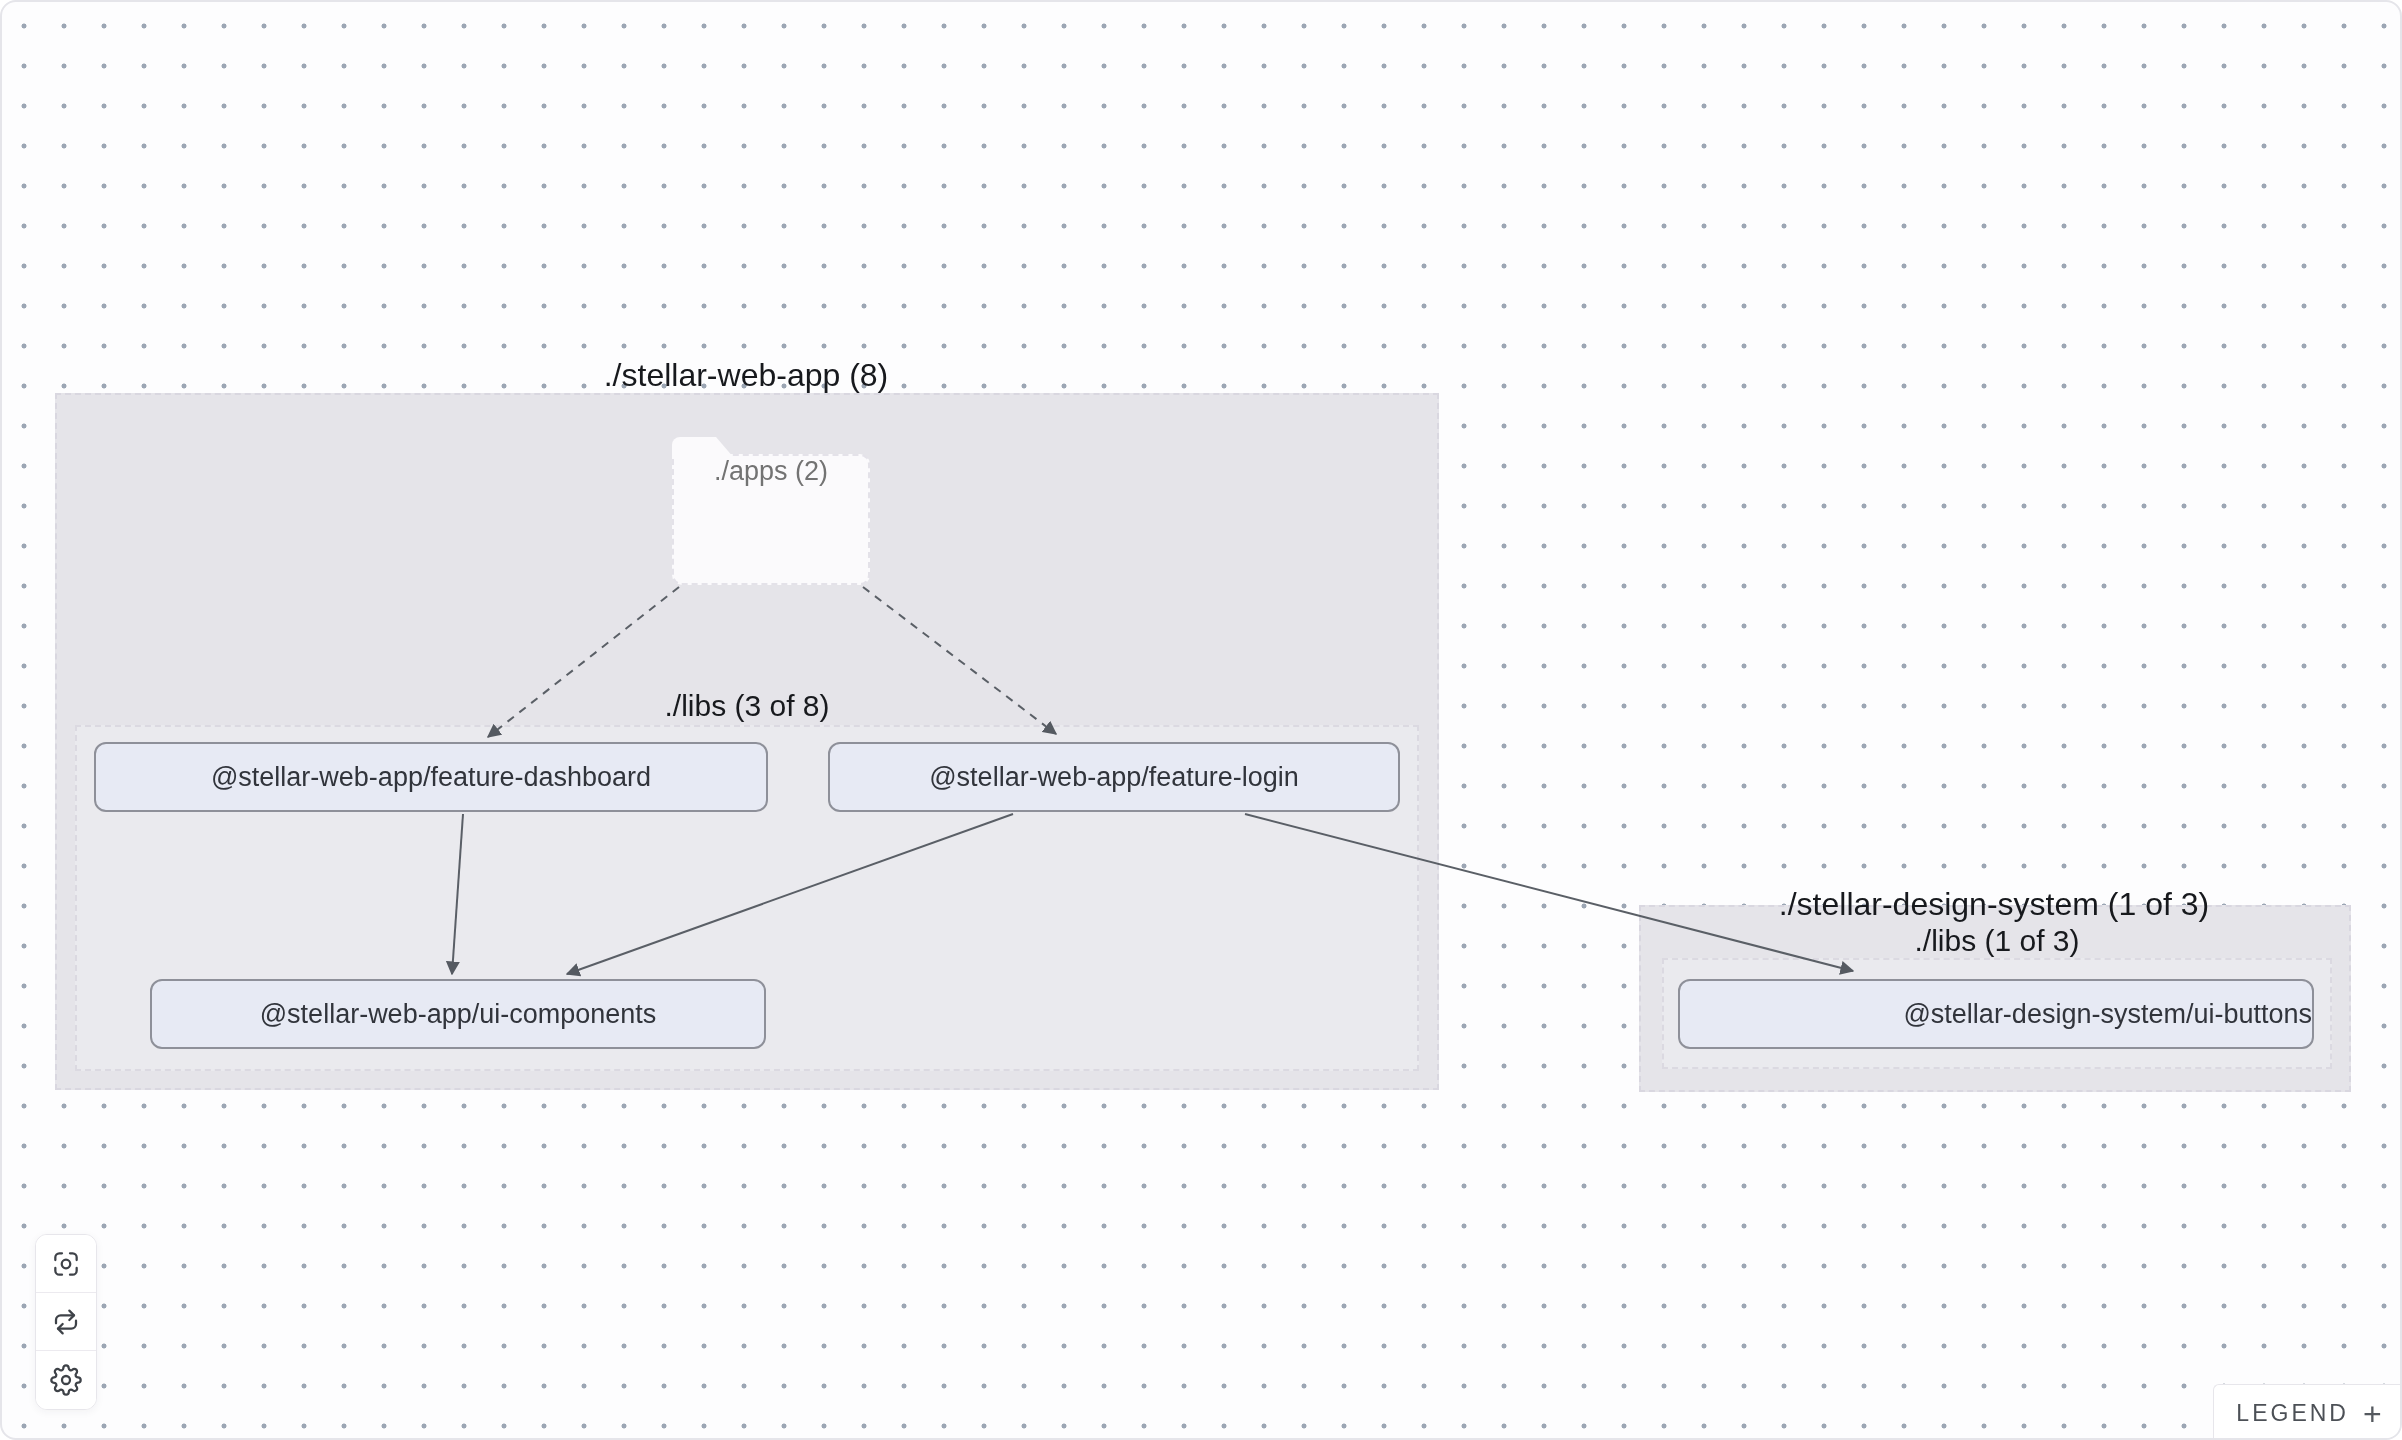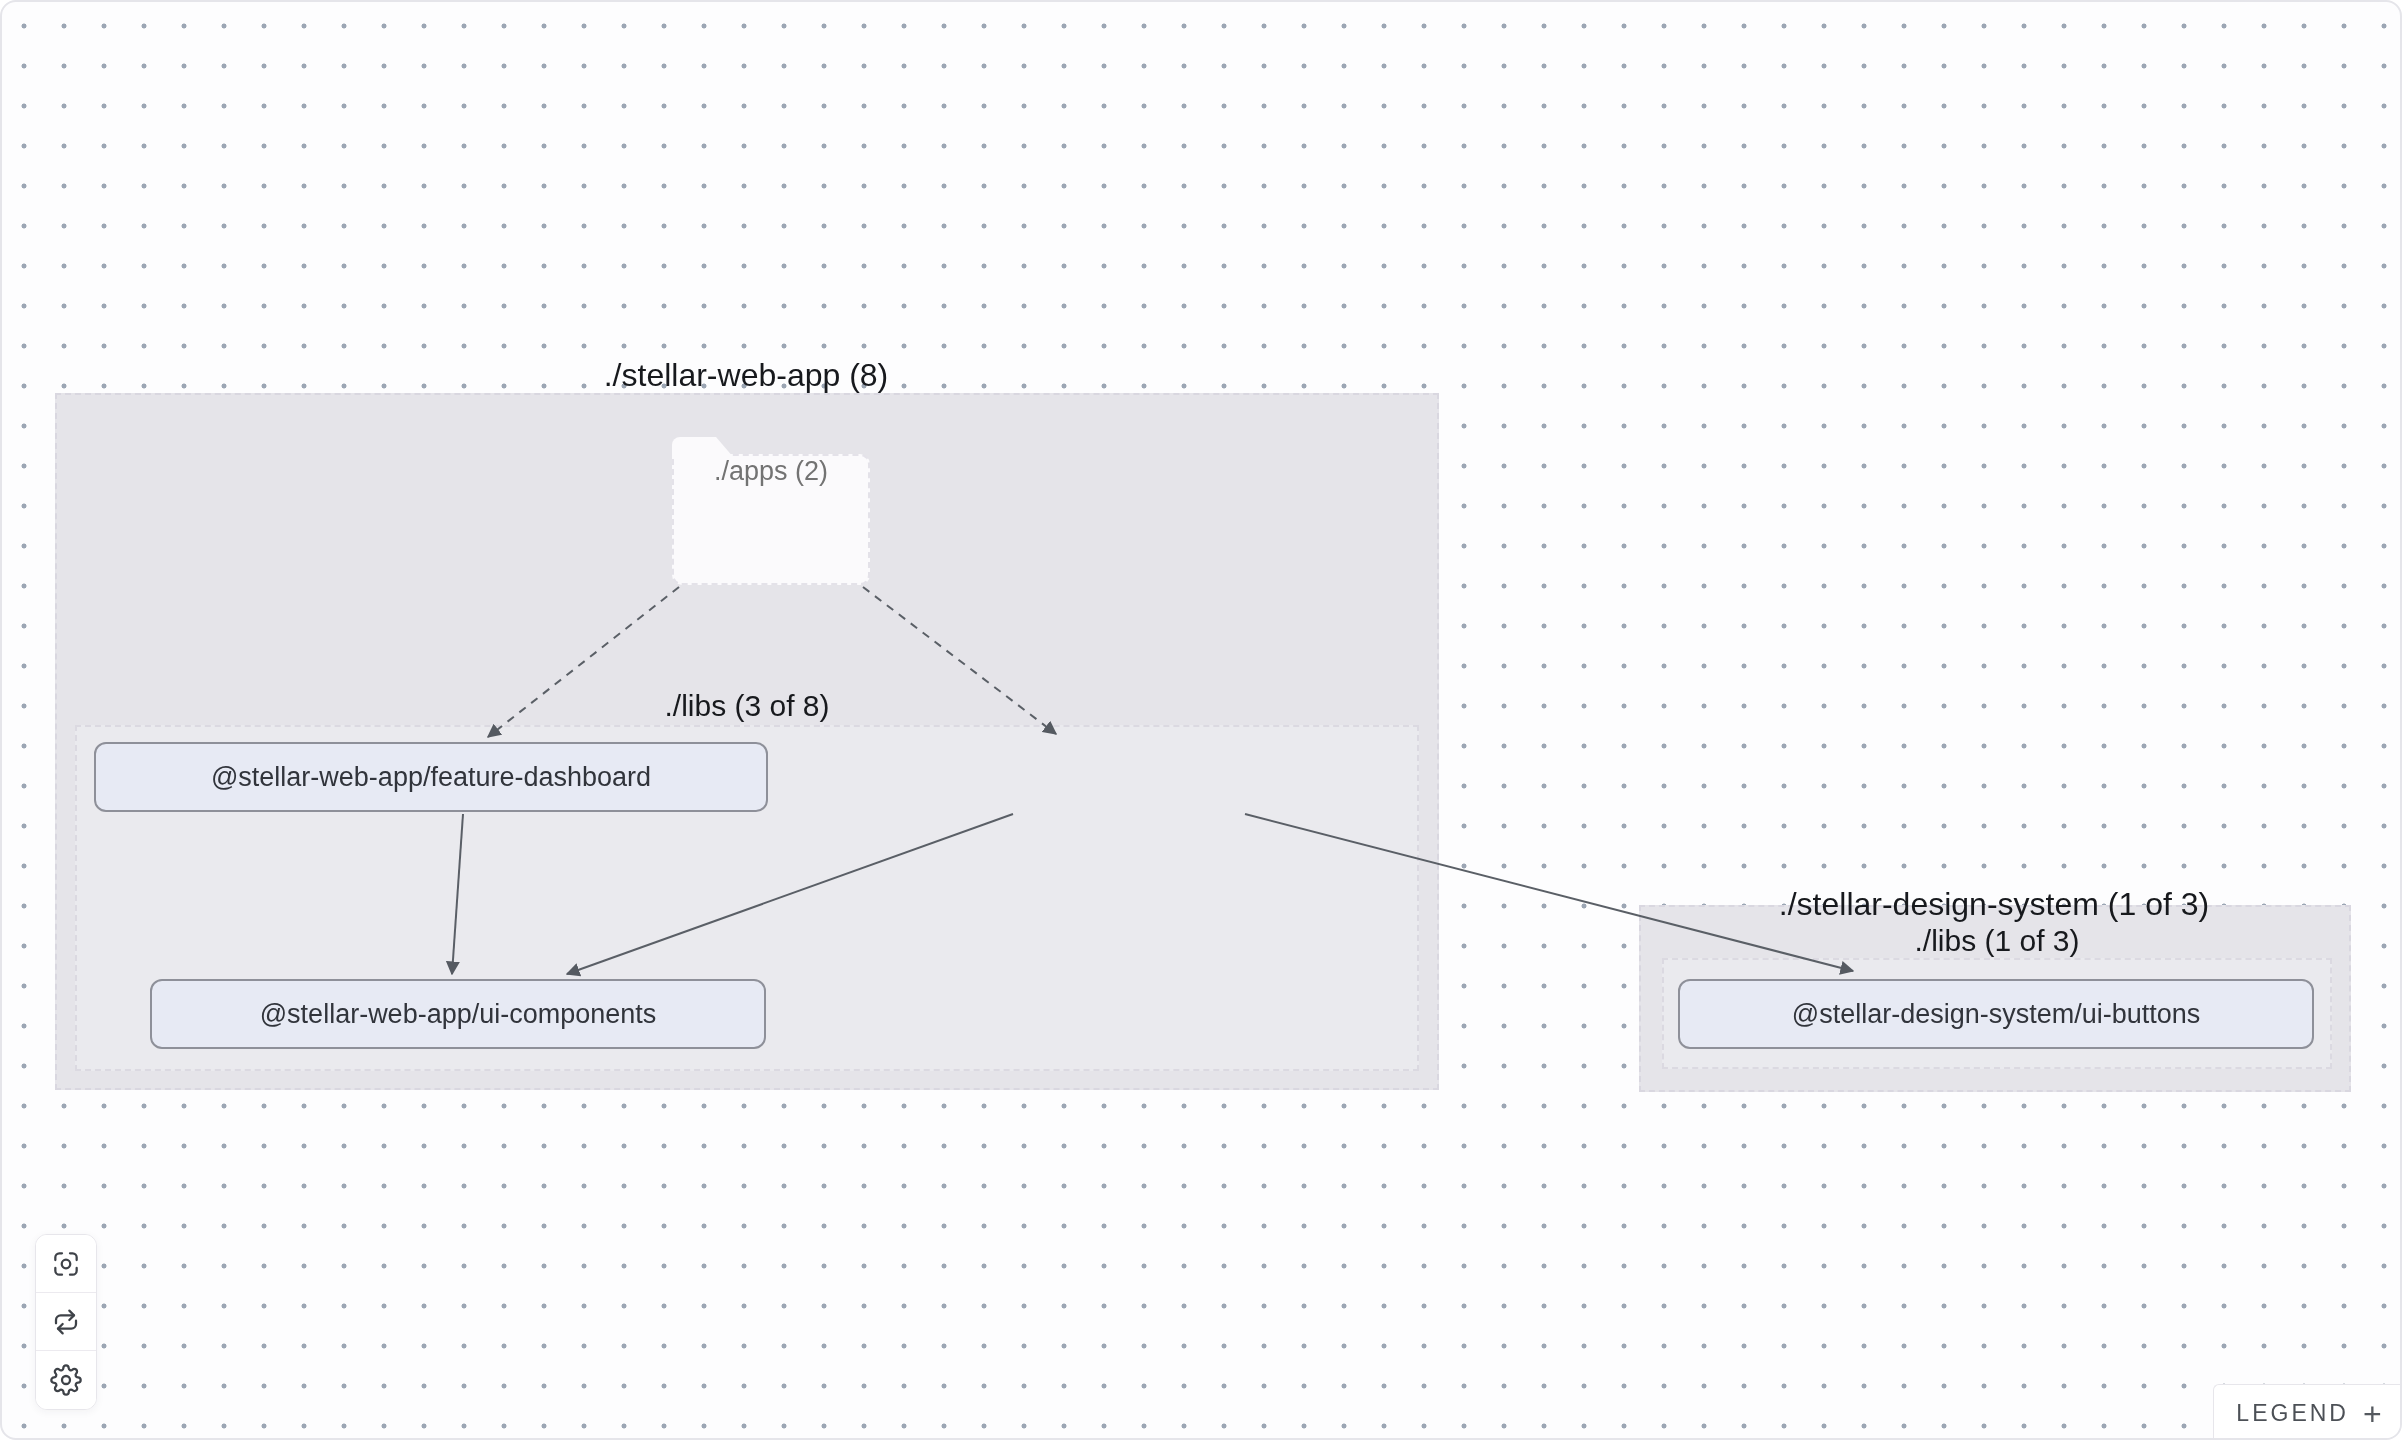--- a/index.html
+++ b/index.html
@@ -44,21 +44,21 @@
   .folder::before{content:"";position:absolute;left:-2px;top:-19px;width:62px;height:21px;
     background:#fbfafc;border-radius:8px 0 0 0;
     clip-path:polygon(0 0,44px 0,62px 21px,0 21px);}
   
   .node{position:absolute;height:70px;background:#e7eaf4;border:2px solid #8e9099;
     border-radius:12px;display:flex;align-items:center;justify-content:center;
     font-size:27px;color:#31343b;white-space:nowrap;z-index:5;cursor:pointer;}
   .node-feature-dashboard{left:92px;top:740px;width:674px;}
   .node-feature-login{left:826px;top:740px;width:572px;}
   .node-ui-components{left:148px;top:977px;width:616px;}
-  .node-ui-buttons{left:1676px;top:977px;width:636px;}
+  .node-ui-buttons{left:1676px;top:977px;width:636px;justify-content:flex-end;}
   
   .toolbar{position:absolute;left:33px;top:1232px;width:62px;background:#ffffff;
     border:1px solid #e7e6eb;border-radius:12px;overflow:hidden;
     box-shadow:0 2px 8px rgba(40,40,60,0.05);z-index:10;}
   .tool-btn{width:100%;height:58px;display:flex;align-items:center;justify-content:center;
     background:#ffffff;border:none;border-bottom:1px solid #eceaef;cursor:pointer;padding:0;}
   .tool-btn:last-child{border-bottom:none;}
   .tool-btn svg{stroke:#3e4248;fill:none;stroke-width:1.7;stroke-linecap:round;stroke-linejoin:round;}
   
   .legend{position:absolute;left:2211px;top:1382px;width:191px;height:58px;background:#ffffff;
@@ -95,20 +95,23 @@
     <line class="edge" x1="1243" y1="812" x2="1851" y2="969" marker-end="url(#arrow)"></line>
   </svg>
 
   <div class="folder">
     <span>./apps (2)</span>
   </div>
 
   <div class="node node-feature-dashboard">
     <span>@stellar-web-app/feature-dashboard</span>
   </div>
+  <div class="node node-feature-login">
+    <span>@stellar-web-app/feature-login</span>
+  </div>
   <div class="node node-ui-components">
     <span>@stellar-web-app/ui-components</span>
   </div>
   <div class="node node-ui-buttons">
     <span>@stellar-design-system/ui-buttons</span>
   </div>
 
   <div class="toolbar">
     <button class="tool-btn">
       <svg width="32" height="32" viewBox="0 0 24 24">

